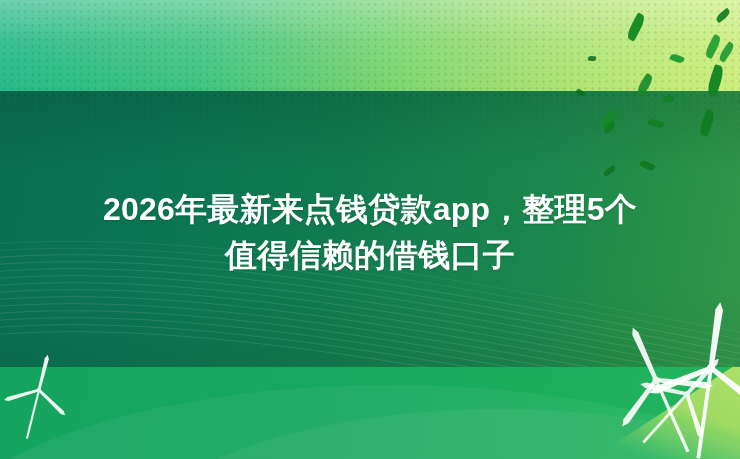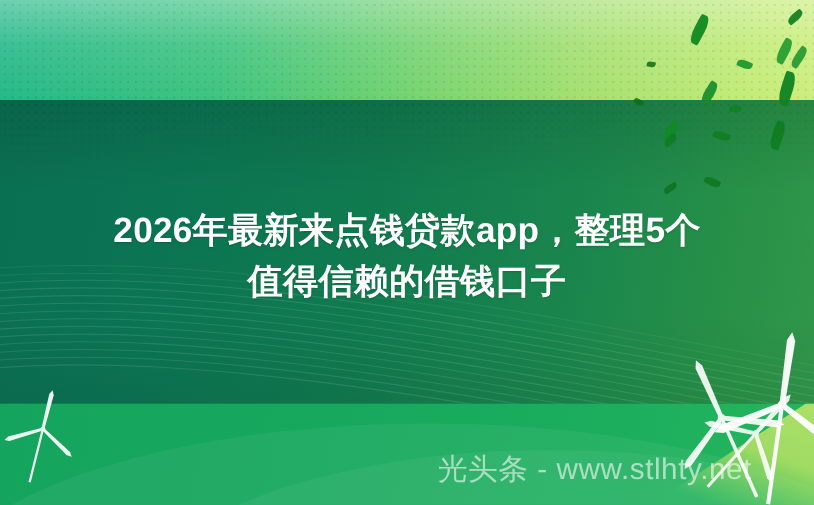--- a/index.html
+++ b/index.html
@@ -246,15 +246,14 @@
       </g>
       <g opacity="0.95">
         <use href="#turbine" transform="translate(711,368) scale(0.95) rotate(8)"></use>
       </g>
     </svg>
   </div>
 
   <div class="title">2026年最新来点钱贷款app，整理5个
 值得信赖的借钱口子</div>
 
-  <div class="watermark">光头条 - www.stlhty.net</div>
 
 </div>
 
 </body></html>

